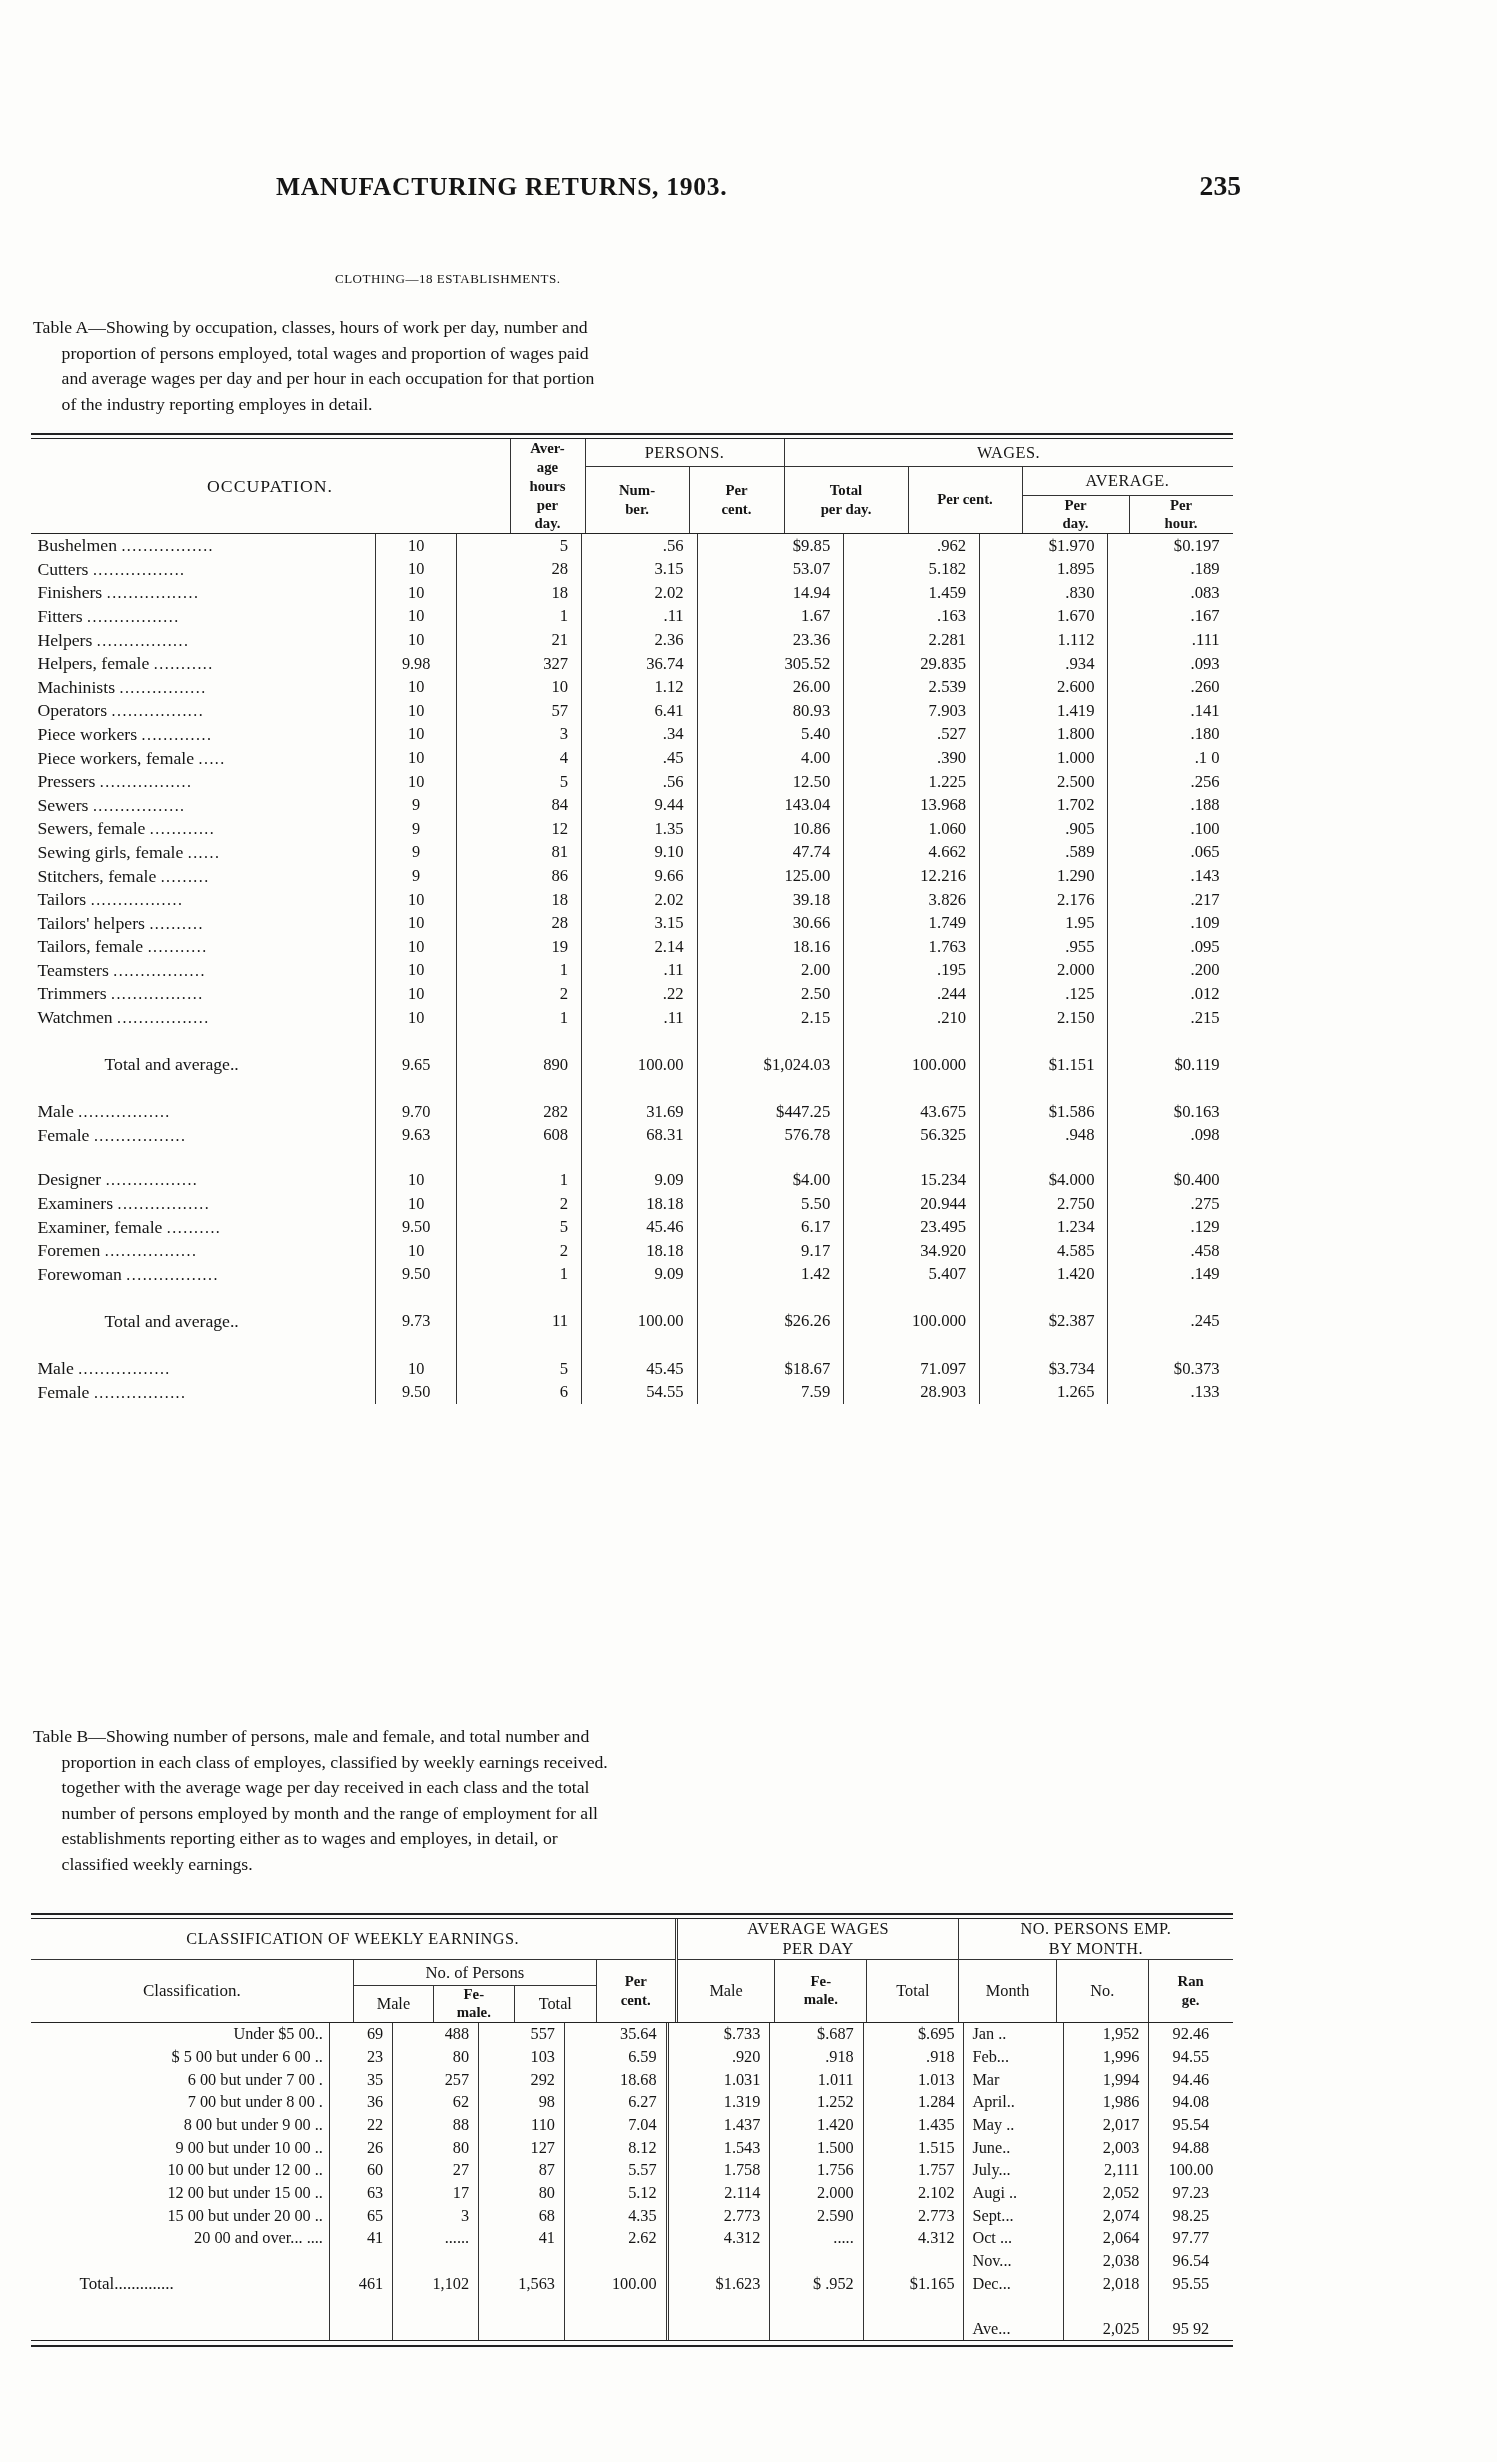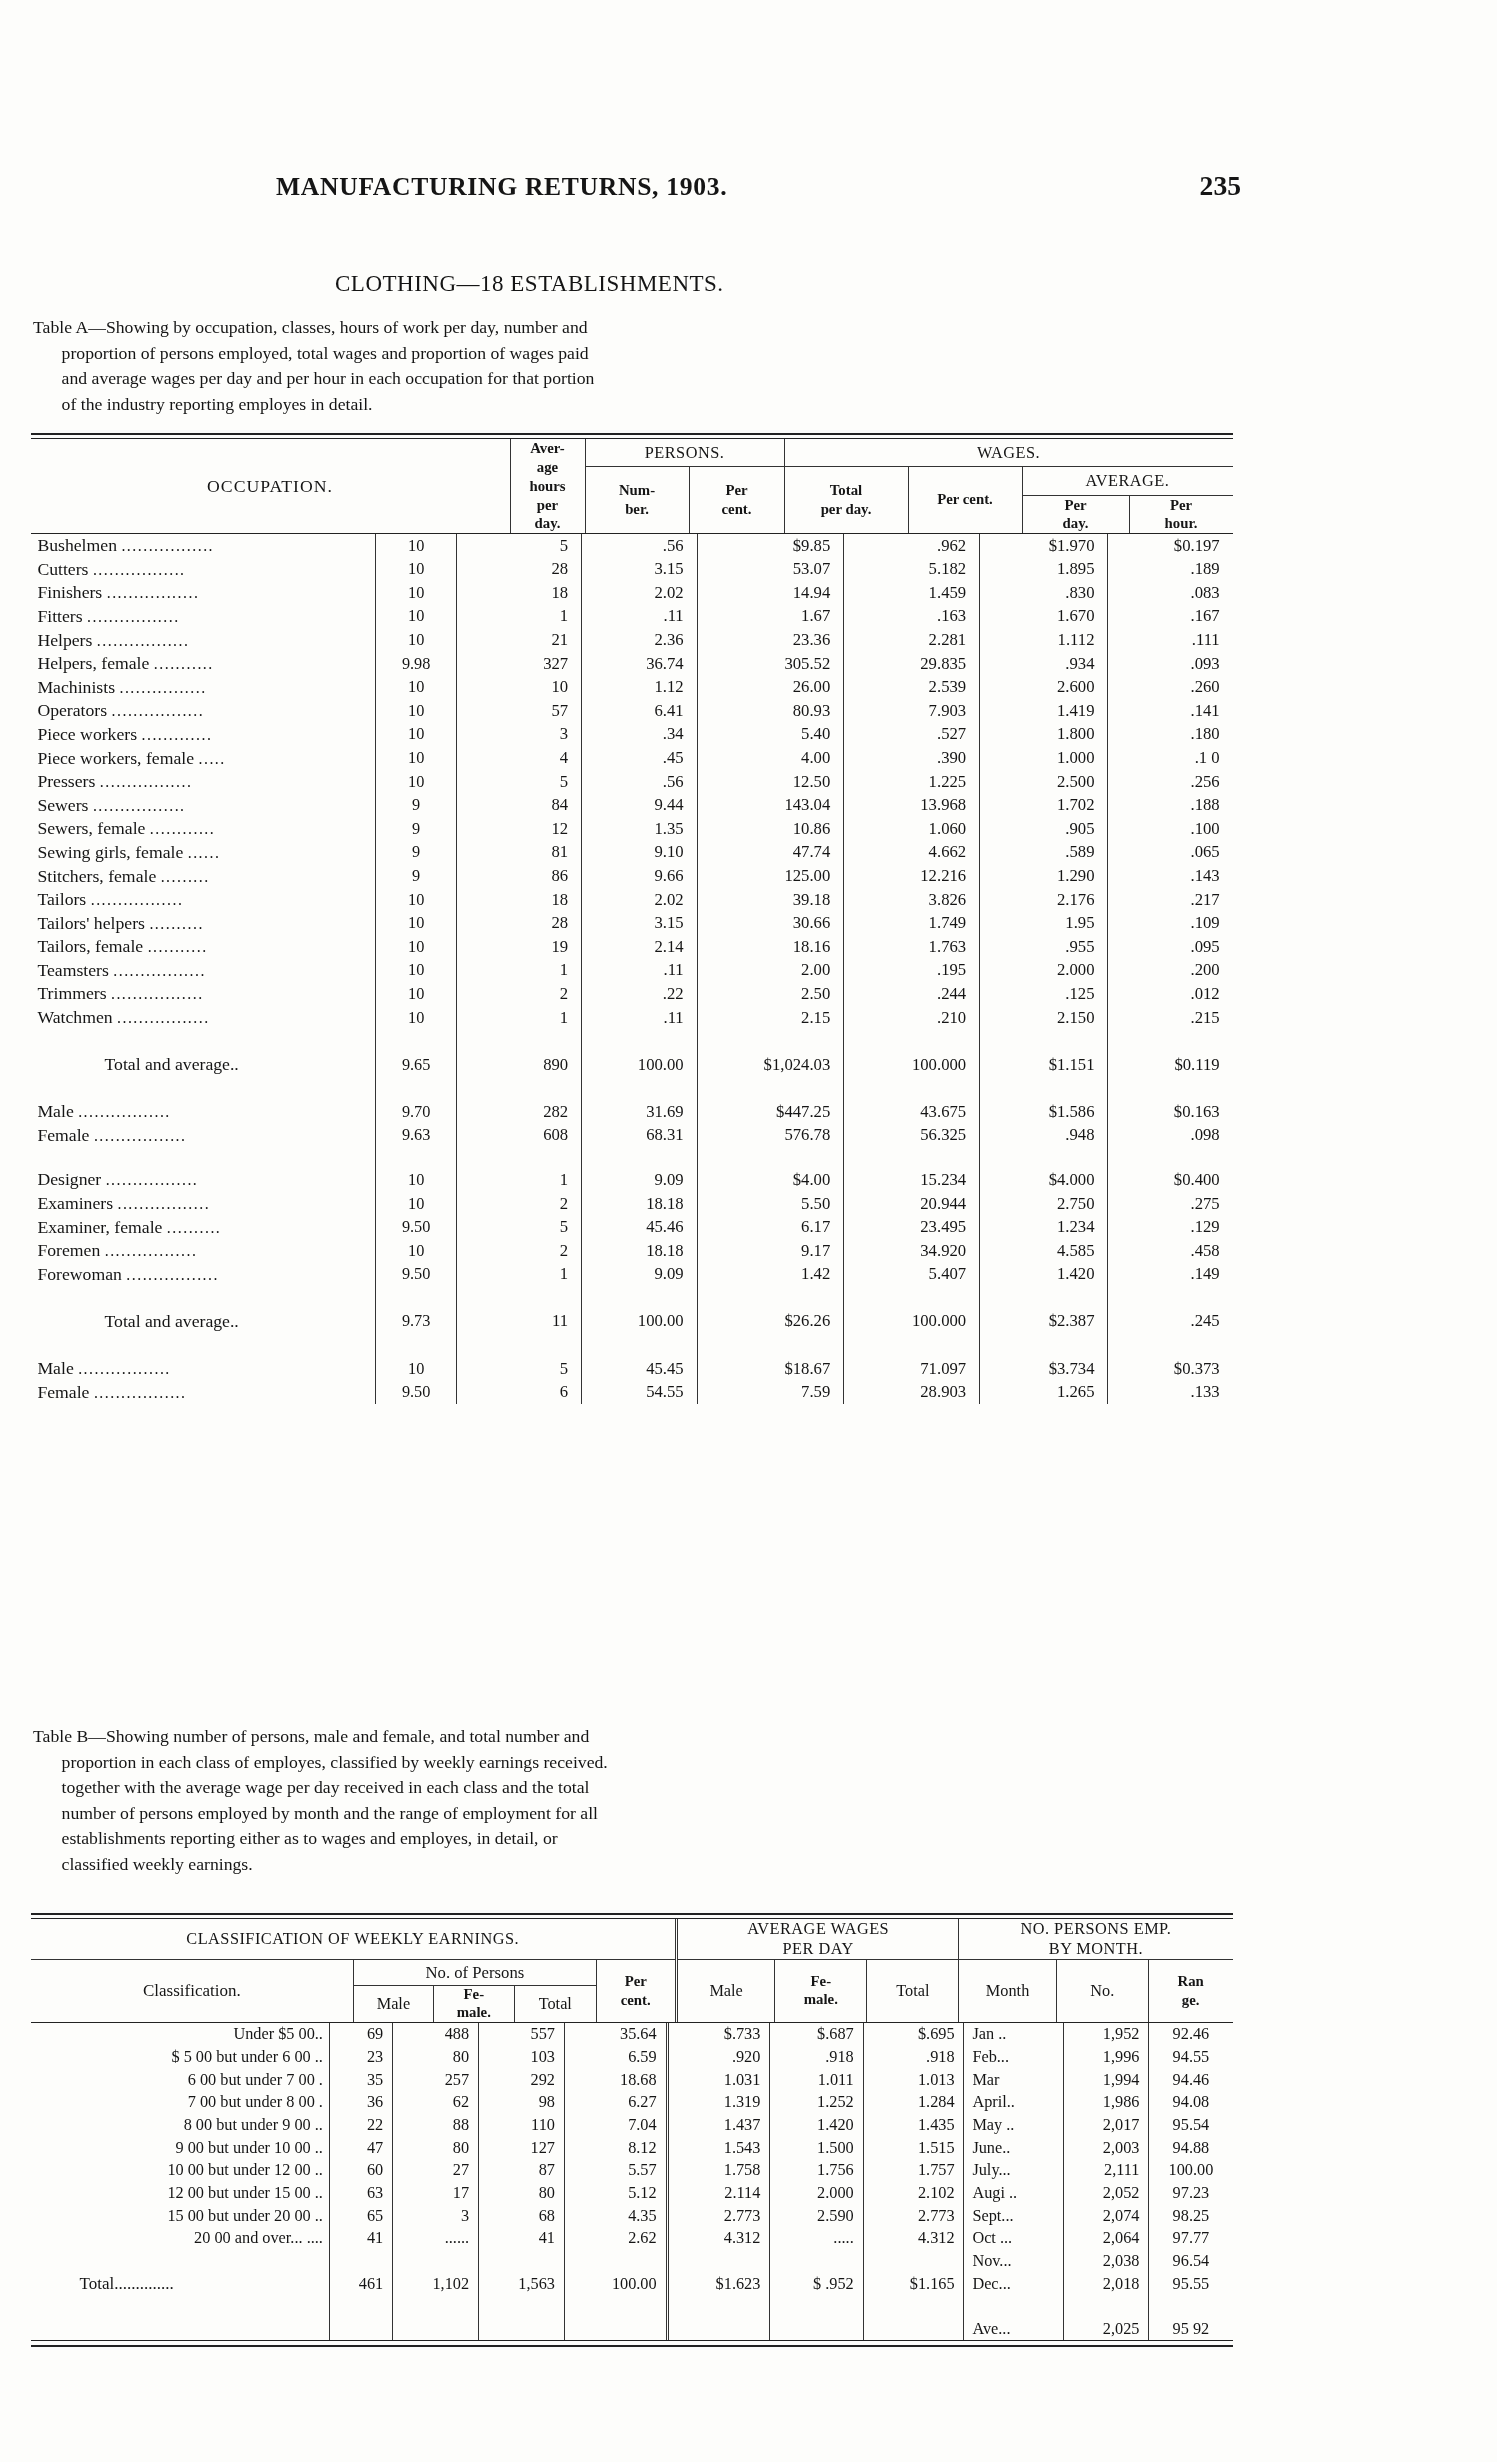--- a/index.html
+++ b/index.html
@@ -39,21 +39,21 @@
   }
   .page-num {
     margin-left: auto;
     font-size: 27.6px;
     font-weight: bold;
   }
   .section-title {
     position: absolute;
     left: 335px;
     top: 271px;
-    font-size: 23px;
+    font-size: 13px;
     letter-spacing: 0.5px;
     text-align: right;
   }
   .intro {
     position: absolute;
     left: 33px;
     top: 315px;
     width: 1162px;
     font-size: 17.7px;
     line-height: 25.6px;
@@ -772,21 +772,21 @@
             <td class="vline smallnum">7.04</td>
             <td class="dblline smallnum">1.437</td>
             <td class="vline smallnum">1.420</td>
             <td class="vline smallnum">1.435</td>
             <td class="vline mo">May ..</td>
             <td class="vline smallnum">2,017</td>
             <td class="vline ctrnum">95.54</td>
           </tr>
           <tr class="browB">
             <td class="classlabel">9 00 but under 10 00 ..</td>
-            <td class="vline smallnum">47</td>
+            <td class="vline smallnum">26</td>
             <td class="vline smallnum">80</td>
             <td class="vline smallnum">127</td>
             <td class="vline smallnum">8.12</td>
             <td class="dblline smallnum">1.543</td>
             <td class="vline smallnum">1.500</td>
             <td class="vline smallnum">1.515</td>
             <td class="vline mo">June..</td>
             <td class="vline smallnum">2,003</td>
             <td class="vline ctrnum">94.88</td>
           </tr>

